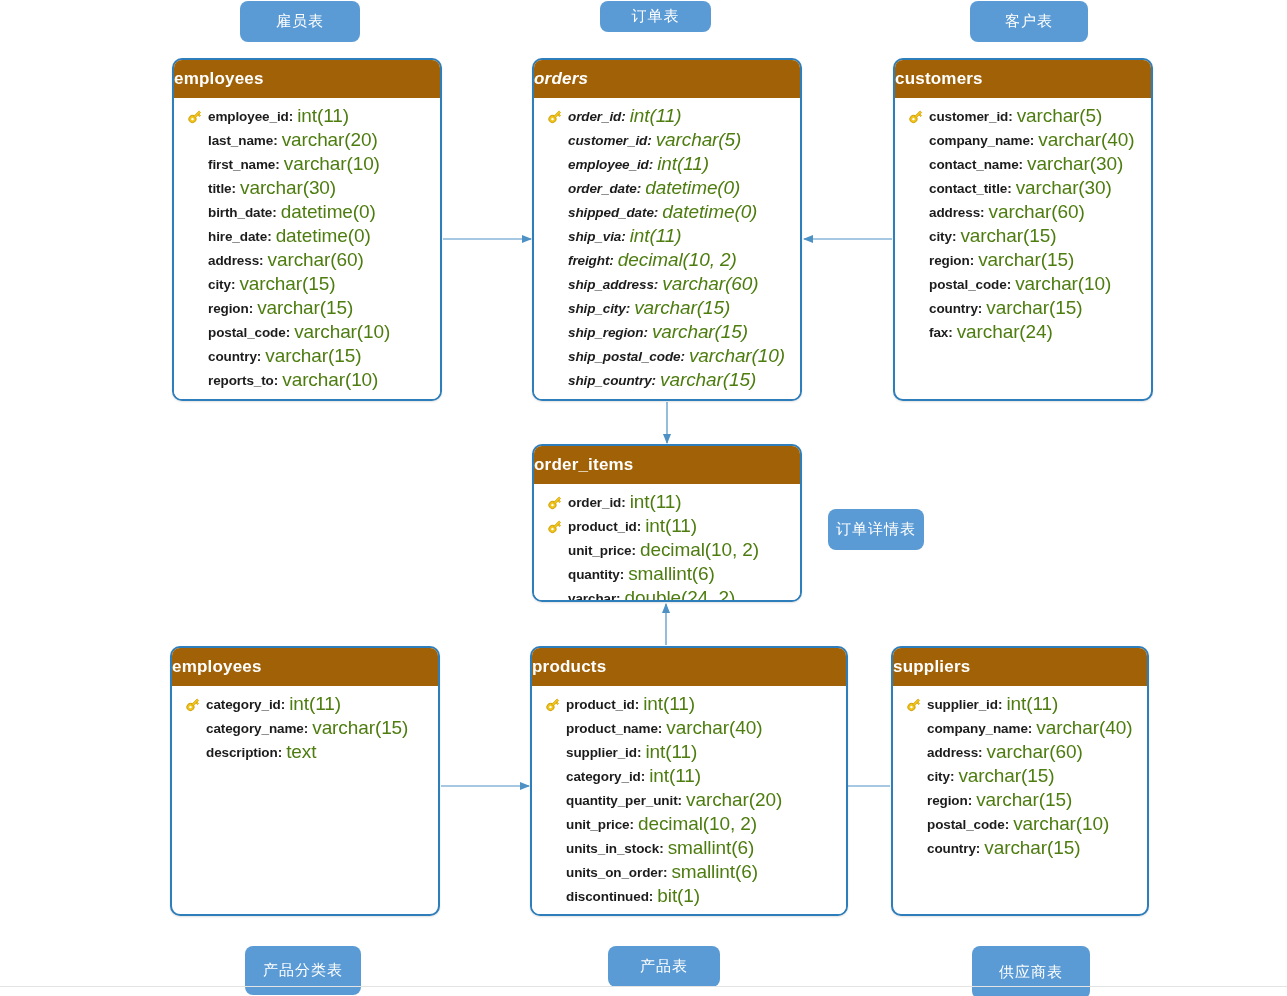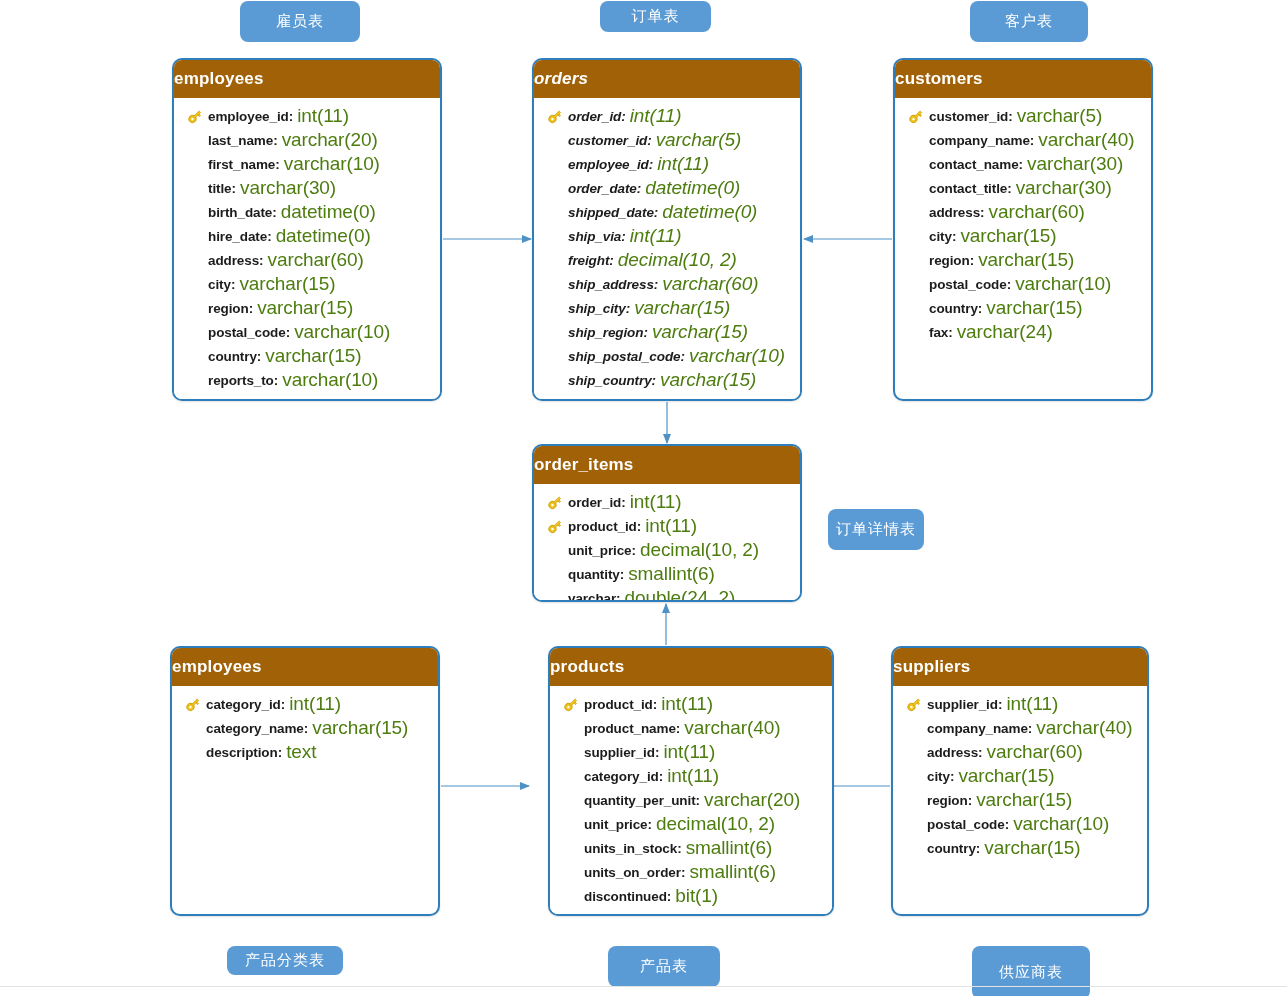--- a/index.html
+++ b/index.html
@@ -471,21 +471,21 @@
             <span class="field-type">varchar(15)</span>
           </div>
           <div class="field-row">
             <span class="key-slot"></span>
             <span class="field-name">description</span>
             <span class="field-sep">:</span>
             <span class="field-type">text</span>
           </div>
         </div>
       </div>
-      <div class="entity" style="left: 548px; top: 646px; width: 286px; height: 270px;">
+      <div class="entity" style="left: 530px; top: 646px; width: 318px; height: 270px;">
         <div class="entity-header">products</div>
         <div class="entity-body">
           <div class="field-row">
             <span class="key-slot key-icon">
               <svg width="16" height="15" viewBox="0 0 16 15">
                 <g transform="rotate(-45 8 7.5)">
                   <circle cx="4.4" cy="7.5" r="3.5" fill="#f0c419" stroke="#d3a312" stroke-width="1"></circle>
                   <circle cx="4.4" cy="7.5" r="1.25" fill="#ffffff"></circle>
                   <rect x="7.2" y="6.4" width="7.6" height="2.3" fill="#f0c419" stroke="#d3a312" stroke-width="0.7"></rect>
                   <rect x="11.1" y="8.5" width="1.5" height="2.3" fill="#f0c419" stroke="#d3a312" stroke-width="0.7"></rect>
@@ -601,19 +601,19 @@
             <span class="field-type">varchar(15)</span>
           </div>
         </div>
       </div>
     </div>
   <div id="annotation-layer">
       <div class="badge" style="left: 240px; top: 1px; width: 120px; height: 41px;">雇员表</div>
       <div class="badge" style="left: 600px; top: 1px; width: 111px; height: 31px;">订单表</div>
       <div class="badge" style="left: 970px; top: 1px; width: 118px; height: 41px;">客户表</div>
       <div class="badge" style="left: 828px; top: 509px; width: 96px; height: 41px;">订单详情表</div>
-      <div class="badge" style="left: 227px; top: 946px; width: 116px; height: 29px;">产品分类表</div>
+      <div class="badge" style="left: 245px; top: 946px; width: 116px; height: 49px;">产品分类表</div>
       <div class="badge" style="left: 608px; top: 946px; width: 112px; height: 41px;">产品表</div>
       <div class="badge" style="left: 972px; top: 946px; width: 118px; height: 53px;">供应商表</div>
     </div>
 
   <div class="footer-rule"></div>
 </div>
 
 </body></html>

